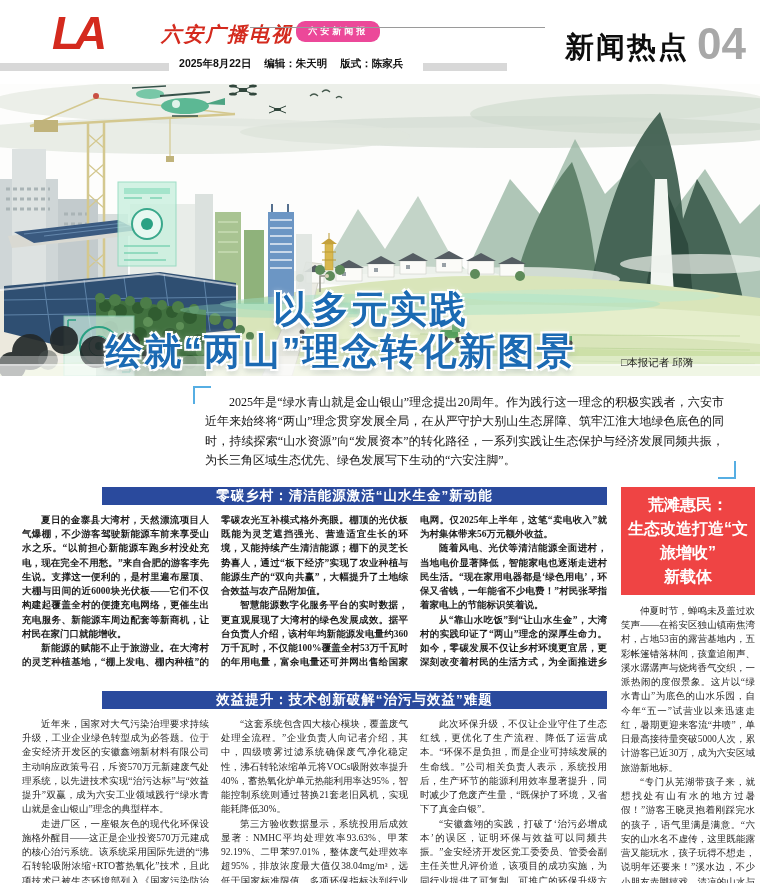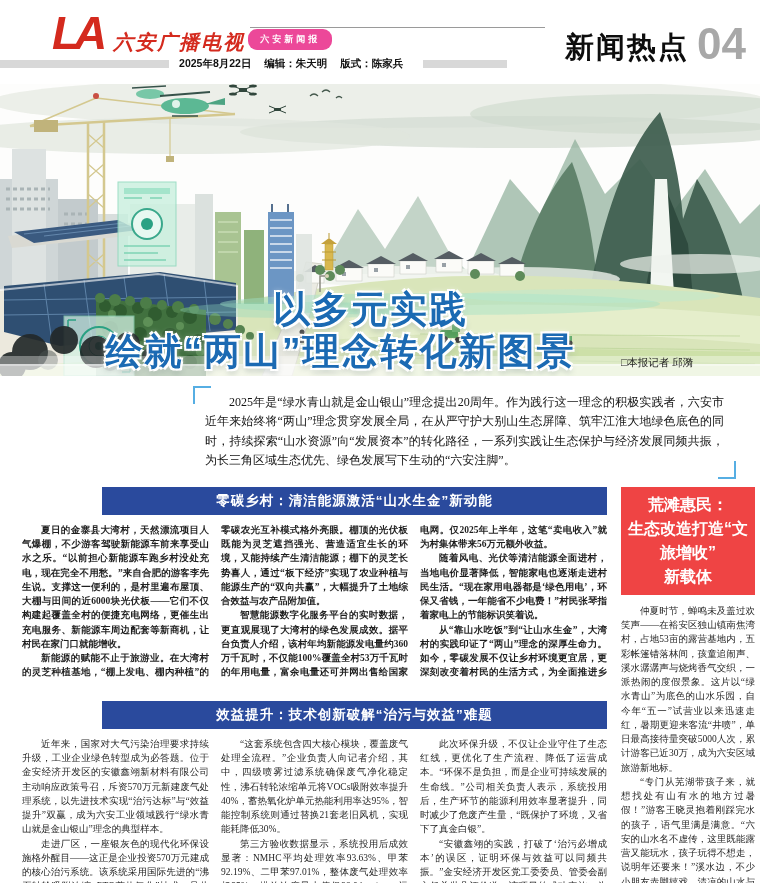--- a/index.html
+++ b/index.html
@@ -1,30 +1,30 @@
 <!DOCTYPE html>
 <html><head>
 <meta charset="utf-8">
 <style>
   html,body{margin:0;padding:0;background:#e9e9e9;}
   .page{position:relative;width:760px;height:883px;background:#ffffff;margin:0 auto;
         overflow:hidden;font-family:"Liberation Sans",sans-serif;color:#1a1a1a;}
 
   
   .hdr{position:relative;height:84px;}
-  .logo-wrap{position:absolute;top:10px;left:52px;display:flex;align-items:flex-end;}
+  .logo-wrap{position:absolute;top:10px;left:52px;display:flex;align-items:center;gap:48px;}
   .monogram{font-family:"Liberation Sans",sans-serif;font-weight:900;font-style:italic;
             font-size:46px;line-height:46px;color:#d42a1e;letter-spacing:-6px;padding-right:12px;}
   .logo-col{display:flex;gap:3px;padding-top:2px;}
   .logo-cn{font-family:"Liberation Serif",serif;font-weight:bold;font-style:italic;
            font-size:20px;color:#d42a1e;letter-spacing:2px;}
   .logo-sub{align-self:flex-start;background:#ec4899;color:#fff;font-size:9px;font-weight:bold;
             padding:4px 12px;border-radius:9px;letter-spacing:3px;}
   .logo-line{position:absolute;top:27px;left:250px;width:295px;border-top:1px solid #9a9a9a;}
-  .dateline{position:absolute;top:57px;left:0;width:507px;display:flex;align-items:center;}
+  .dateline{position:absolute;top:57px;left:0;width:507px;display:flex;align-items:flex-end;}
   .gbar{height:8px;background:#d8d8d8;}
   .gbar.l{width:210px;margin-right:10px;}
   .gbar.r{width:104px;margin-left:10px;}
   .dl-txt{font-size:10.5px;font-weight:bold;color:#111;white-space:nowrap;}
   .dl-txt span{margin-right:10px;}
   .sect-badge{position:absolute;top:26px;right:14px;display:flex;align-items:flex-end;}
   .sect-name{font-size:29px;font-weight:900;color:#0d0d0d;letter-spacing:2px;line-height:1;}
   .page-no{font-size:44px;font-weight:900;color:#a8a8a8;line-height:.82;margin-left:8px;
            font-family:"Liberation Sans",sans-serif;}
 
@@ -43,21 +43,21 @@
   .intro{position:relative;margin:10px 24px 0 193px;padding:7px 12px 8px 12px;}
   .intro p{margin:0;font-family:"Liberation Serif",serif;font-size:12px;line-height:1.62;
            text-indent:2em;text-align:justify;color:#141414;}
   .corner{position:absolute;width:16px;height:16px;}
   .corner.tl{top:0;left:0;border-top:2px solid #56aee3;border-left:2px solid #56aee3;}
   .corner.br{bottom:0;right:0;border-bottom:2px solid #56aee3;border-right:2px solid #56aee3;}
 
   
   .content{display:flex;gap:14px;padding:8px 22px 0 22px;}
   .main{width:585px;flex:0 0 auto;}
-  .sec-bar{height:28px;background:#2a4a9d;color:#fff;font-size:13.5px;font-weight:bold;
+  .sec-bar{height:18px;background:#2a4a9d;color:#fff;font-size:13.5px;font-weight:bold;
            display:flex;align-items:center;justify-content:center;letter-spacing:1px;
            margin-left:80px;}
   .cols3{margin-top:8px;column-count:3;column-gap:12px;column-fill:auto;overflow:hidden;
          text-align:justify;}
   .cols3.s1{height:168px;font-weight:bold;}
   .cols3.s2{height:198px;}
   .cols3 p, .aside-body p{margin:0;font-family:"Liberation Serif",serif;font-size:9.5px;
           line-height:1.5;text-indent:2em;color:#1f1f1f;}
   .sec2{margin-top:10px;}
 

